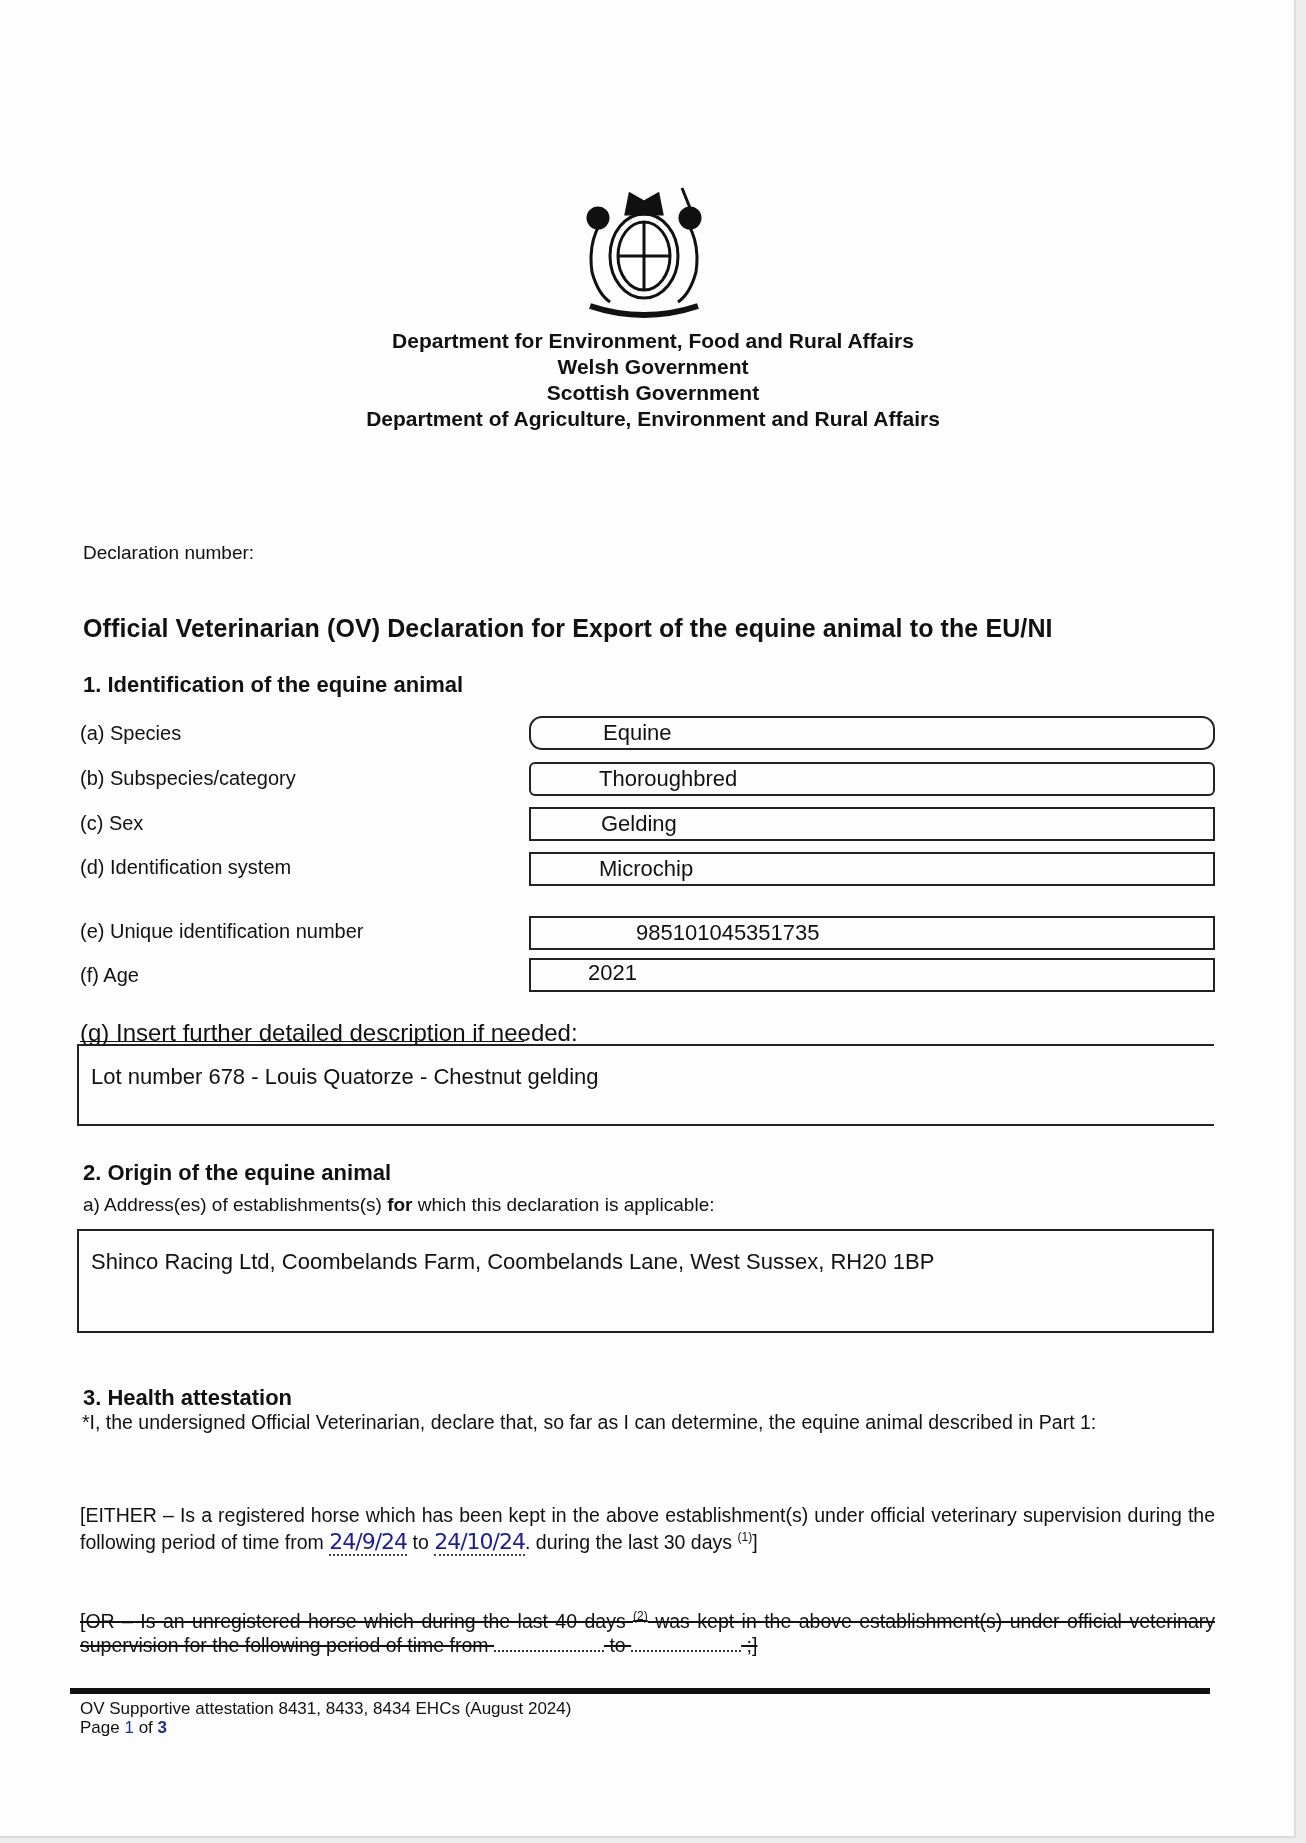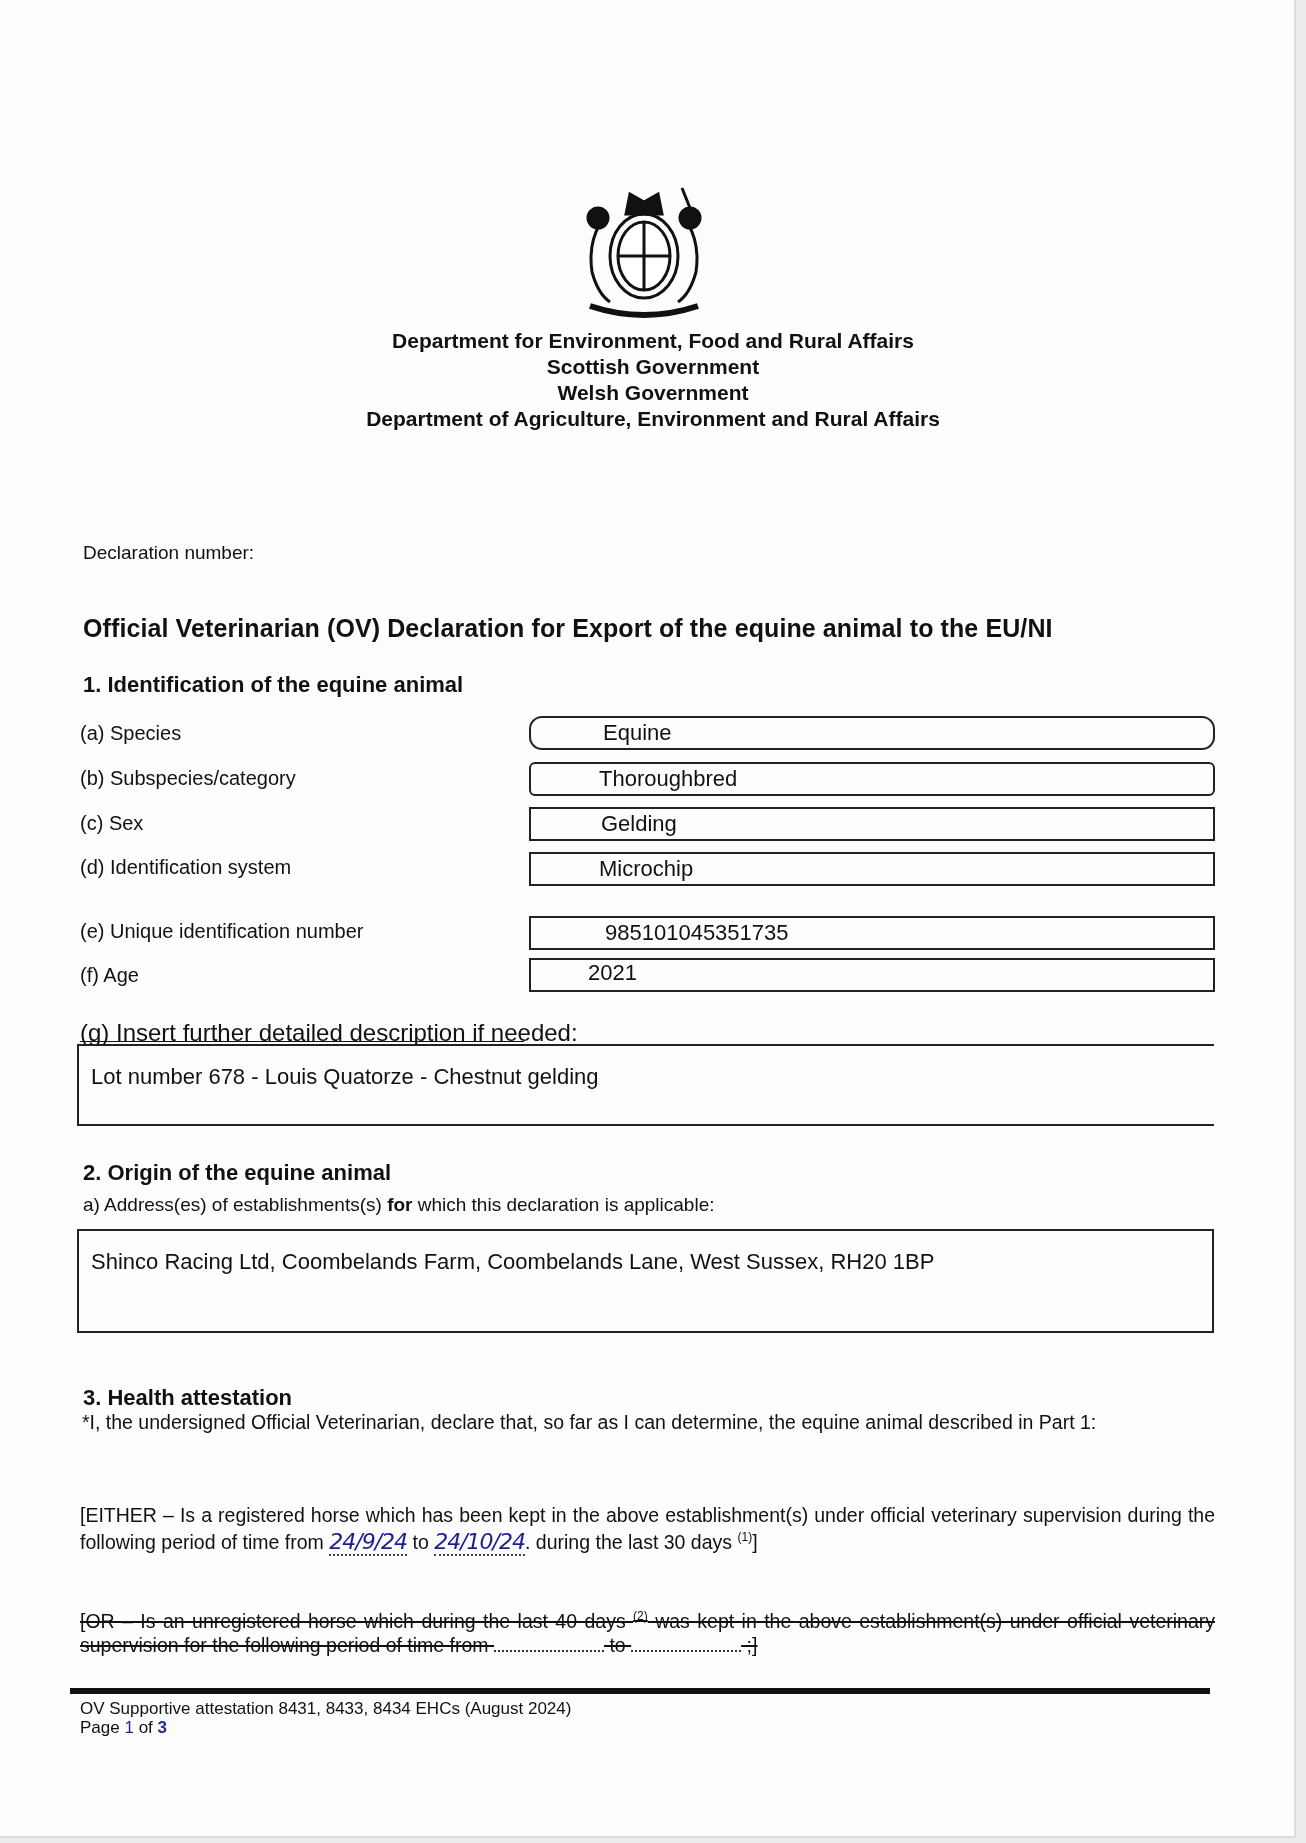--- a/index.html
+++ b/index.html
@@ -27,21 +27,21 @@
       border-top: 2px solid #222; border-left: 2px solid #222; border-bottom: 2px solid #222;
       font-size: 22px; padding: 18px 0 0 12px;
     }
     .origin-sub { position: absolute; left: 83px; top: 1194px; font-size: 19px; }
     .origin-sub b { font-weight: bold; }
     .addr-box {
       position: absolute; left: 77px; top: 1229px; width: 1137px; height: 104px;
       border: 2px solid #222; font-size: 22px; padding: 18px 0 0 12px;
     }
     .para { position: absolute; left: 80px; width: 1135px; font-size: 19.5px; line-height: 22px; text-align: justify; }
-    .hand { font-family: "DejaVu Sans", sans-serif; color: #1d1d8f; font-size: 22px; font-style: italic; letter-spacing: -1px; border-bottom: 2px dotted #444; }
+    .hand { font-family: "DejaVu Sans", sans-serif; color: #1d1d8f; font-size: 22px; letter-spacing: -1px; border-bottom: 2px dotted #444; }
     .struck { text-decoration: line-through; text-decoration-thickness: 2px; }
     .dotted-blank { display: inline-block; width: 110px; border-bottom: 2px dotted #333; }
     .rule { position: absolute; left: 70px; top: 1688px; width: 1140px; height: 6px; background: #111; }
     .footer { position: absolute; left: 80px; top: 1699px; font-size: 17px; line-height: 19px; }
     .footer .pg { color: #1d2a8f; }
   </style>
 </head>
 <body>
 
 <div class="page">
@@ -56,22 +56,22 @@
       <path d="M118 40 Q130 60 126 88 Q120 110 108 118"></path>
       <circle cx="28" cy="34" r="10" fill="#111"></circle>
       <circle cx="120" cy="34" r="10" fill="#111"></circle>
       <path d="M120 24 L112 4"></path>
       <path d="M20 122 Q74 140 128 122" stroke-width="6"></path>
     </g>
   </svg>
 
   <div class="header-block">
     <div>Department for Environment, Food and Rural Affairs</div>
+    <div>Welsh Government</div>
     <div>Scottish Government</div>
-    <div>Welsh Government</div>
     <div>Department of Agriculture, Environment and Rural Affairs</div>
   </div>
 
   <div class="decl-number">Declaration number:</div>
 
   <div class="title">Official Veterinarian (OV) Declaration for Export of the equine animal to the EU/NI</div>
 
   <div class="h-section" style="top:672px;">1. Identification of the equine animal</div>
 
   <div class="field-label" style="top:722px;">(a) Species</div>
@@ -80,21 +80,21 @@
   <div class="field-label" style="top:767px;">(b) Subspecies/category</div>
   <div class="field-box" style="top:762px; padding-left:68px;border-radius:6px;">Thoroughbred</div>
 
   <div class="field-label" style="top:812px;">(c) Sex</div>
   <div class="field-box" style="top:807px; padding-left:70px;">Gelding</div>
 
   <div class="field-label" style="top:856px;">(d) Identification system</div>
   <div class="field-box" style="top:852px; padding-left:68px;">Microchip</div>
 
   <div class="field-label" style="top:920px;">(e) Unique identification number</div>
-  <div class="field-box" style="top:916px; padding-left:74px;">985101045351735</div>
+  <div class="field-box" style="top:916px; padding-left:105px;">985101045351735</div>
 
   <div class="field-label" style="top:964px;">(f) Age</div>
   <div class="field-box" style="top:958px; padding-left:57px; line-height:26px;">2021</div>
 
   <div class="desc-label">
     <span>(g) Insert further detailed description if needed:</span>
     <span class="ul"></span>
   </div>
   <div class="desc-box">Lot number 678 - Louis Quatorze - Chestnut gelding</div>
 

